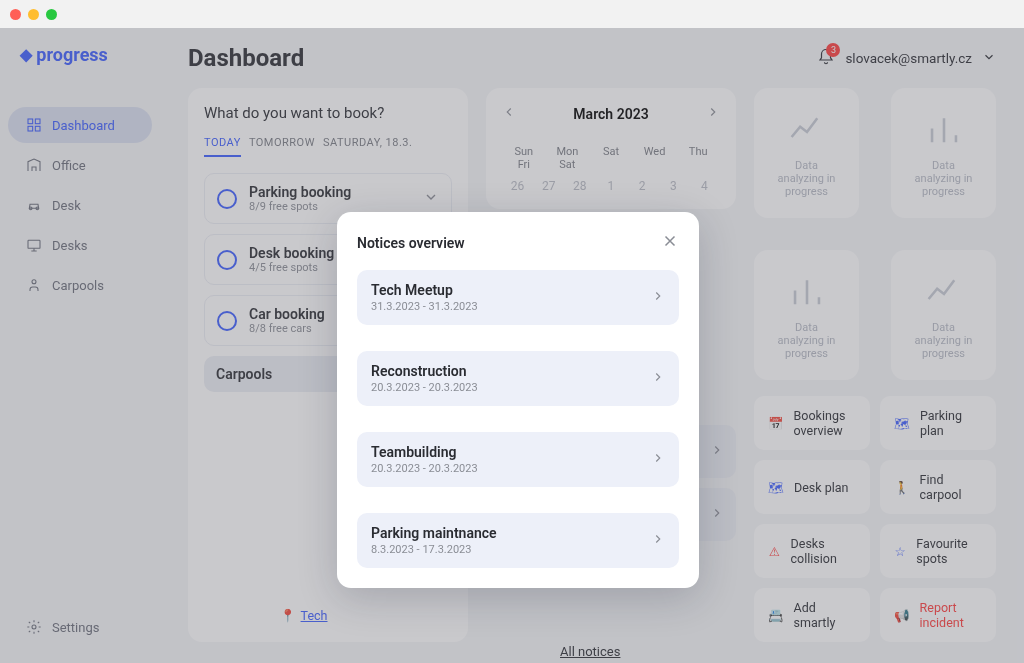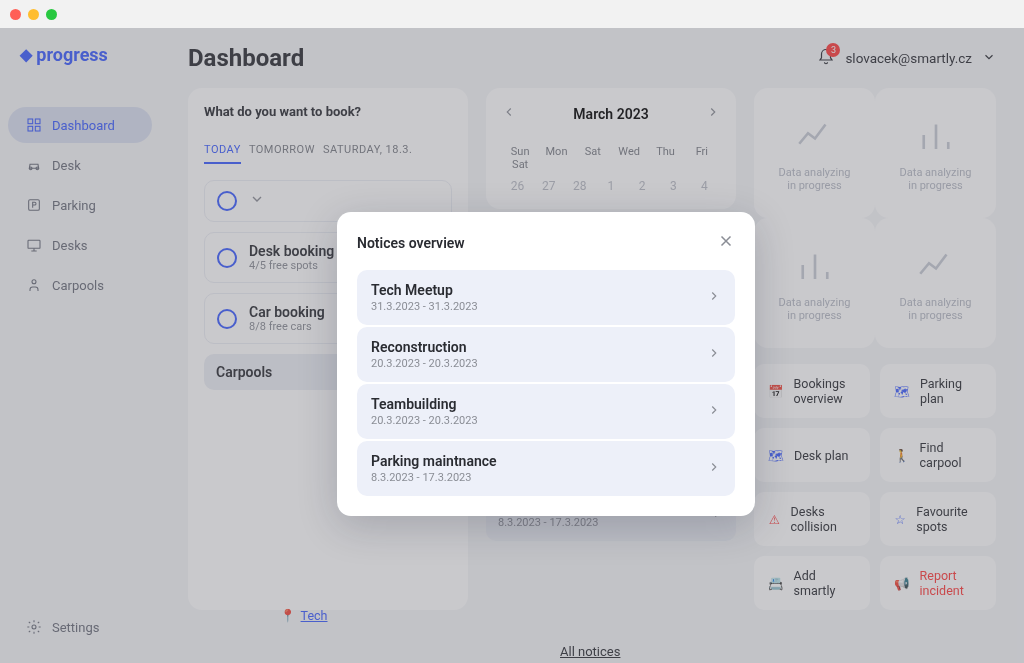--- a/index.html
+++ b/index.html
@@ -18,50 +18,50 @@
 .nav-icon svg{width:16px;height:16px;stroke:currentColor;fill:none;stroke-width:1.6}
 .spacer{flex:1}
 .main{flex:1;padding:16px 28px;overflow:hidden;z-index:1}
 .topbar{display:flex;align-items:center;justify-content:space-between;margin-bottom:16px}
 h1{font-size:24px;font-weight:700;color:#2a2c32}
 .user{display:flex;align-items:center;gap:10px;font-size:13.5px;color:#2a2c32}
 .bell{position:relative}
 .badge{position:absolute;top:-5px;right:-5px;background:#ff3b3b;color:#fff;font-size:9px;width:14px;height:14px;border-radius:50%;display:flex;align-items:center;justify-content:center}
 .grid{display:grid;grid-template-columns:280px 250px 1fr;gap:18px}
 .card{background:#fff;border-radius:14px;padding:16px}
-.card h2{font-size:13px;font-weight:700;margin-bottom:24px;color:#2a2c32}
+.card h2{font-size:15px;font-weight:400;margin-bottom:14px;color:#2a2c32}
 .tabs{display:flex;gap:8px;font-size:11px;font-weight:400;color:#7a7d85;margin-bottom:16px;letter-spacing:.5px}
 .tabs span{cursor:pointer;padding-bottom:6px}
 .tabs .on{color:#3b5cff;border-bottom:2px solid #3b5cff}
 .book-item{display:flex;align-items:center;gap:12px;padding:10px 12px;border:1px solid #eceef4;border-radius:10px;margin-bottom:10px;cursor:pointer}
 .ring{width:20px;height:20px;border:2px solid #3b5cff;border-radius:50%}
 .bi-txt{flex:1}
 .bi-txt .t{font-size:14px;font-weight:600;color:#2a2c32}
 .bi-txt .s{font-size:11px;color:#8a8d95}
 .carpools-item{background:#eceef4;border:none}
 .cal-head{display:flex;align-items:center;justify-content:space-between;margin-bottom:22px}
 .cal-head .m{font-size:14px;font-weight:600}
-.dow{display:grid;grid-template-columns:repeat(6,1fr);text-align:center;font-size:11px;color:#7a7d85;margin-bottom:8px}
+.dow{display:grid;grid-template-columns:repeat(5,1fr);text-align:center;font-size:11px;color:#7a7d85;margin-bottom:8px}
 .days{display:grid;grid-template-columns:repeat(7,1fr);text-align:center;font-size:12px;color:#b9bcc5}
-.rcards{display:grid;grid-template-columns:1fr 1fr;gap:0}
+.rcards{display:grid;grid-template-columns:1fr 1fr;gap:32px}
 .stat-card{background:#fff;border-radius:14px;padding:20px;text-align:center;color:#b5b9c4;font-size:11px;height:130px;display:flex;flex-direction:column;align-items:center;justify-content:center;gap:10px}
 .stat-card svg{width:42px;height:42px;stroke:#c7cbd5;fill:none;stroke-width:1.5}
 .qa{display:grid;grid-template-columns:1fr 1fr;gap:10px;margin-top:16px}
 .qa-item{background:#fff;border-radius:10px;padding:12px 14px;display:flex;align-items:center;gap:10px;font-size:12.5px;color:#2a2c32;cursor:pointer}
 .qa-item .ic{width:16px;height:16px;display:flex;align-items:center;justify-content:center}
 .qa-item.coll .ic{color:#ff3b3b}
 .qa-item.rep{color:#ff3b3b}
 .loc{position:absolute;bottom:40px;left:280px;font-size:12.5px;color:#3b5cff;display:flex;align-items:center;gap:5px}
 .loc u{text-decoration:underline}
 .allnotices{position:absolute;bottom:4px;left:560px;font-size:13px;text-decoration:underline;color:#2a2c32}
-.modal{position:absolute;z-index:10;left:337px;top:184px;width:418px;background:#fff;border-radius:14px;padding:20px;box-shadow:0 10px 40px rgba(20,25,50,0.2)}
+.modal{position:absolute;z-index:10;left:337px;top:184px;width:362px;background:#fff;border-radius:14px;padding:20px;box-shadow:0 10px 40px rgba(20,25,50,0.2)}
 .modal-head{display:flex;justify-content:space-between;align-items:center;margin-bottom:16px}
 .modal-head .t{font-size:14px;font-weight:600;color:#2a2c32}
 .close{cursor:pointer;color:#8a8d95}
-.n-item{background:#edf0f9;border-radius:10px;padding:12px 14px;margin-bottom:2px;display:flex;align-items:center;justify-content:space-between;cursor:pointer}
+.n-item{background:#edf0f9;border-radius:10px;padding:12px 14px;margin-bottom:26px;display:flex;align-items:center;justify-content:space-between;cursor:pointer}
 .n-item .nt{font-size:14px;font-weight:600;color:#2a2c32}
 .n-item .nd{font-size:11px;color:#8a8d95;margin-top:2px}
 .chev{color:#8a8d95}
 .bg-notice{background:#eceef4;border-radius:10px;padding:12px;margin-bottom:10px;display:flex;justify-content:space-between;align-items:center}
 .bg-notice .t{font-size:14px;font-weight:600;color:#2a2c32}
 .bg-notice .d{font-size:11px;color:#8a8d95}
 </style>
 </head>
 <body>
 
@@ -86,35 +86,35 @@
             <rect x="14" y="3" width="7" height="7"></rect>
             <rect x="3" y="14" width="7" height="7"></rect>
             <rect x="14" y="14" width="7" height="7"></rect>
           </svg>
         </span>
       <span>Dashboard</span>
     </div>
     <div class="nav-item">
       <span class="nav-icon">
           <svg viewBox="0 0 24 24">
+            <path d="M3 21V7l9-4 9 4v14"></path>
+            <path d="M9 21v-6h6v6"></path>
+          </svg>
+        </span>
+      <span>Office</span>
+    </div>
+    <div class="nav-item">
+      <span class="nav-icon">
+          <svg viewBox="0 0 24 24">
             <path d="M5 17h14l-1-6H6z"></path>
             <circle cx="7" cy="17" r="2"></circle>
             <circle cx="17" cy="17" r="2"></circle>
           </svg>
         </span>
       <span>Desk</span>
-    </div>
-    <div class="nav-item">
-      <span class="nav-icon">
-          <svg viewBox="0 0 24 24">
-            <rect x="4" y="4" width="16" height="16" rx="2"></rect>
-            <path d="M10 16V8h3a2 2 0 010 4h-3"></path>
-          </svg>
-        </span>
-      <span>Parking</span>
     </div>
     <div class="nav-item">
       <span class="nav-icon">
           <svg viewBox="0 0 24 24">
             <rect x="3" y="5" width="18" height="12" rx="1"></rect>
             <path d="M8 21h8M12 17v4"></path>
           </svg>
         </span>
       <span>Desks</span>
     </div>
@@ -161,20 +161,24 @@
 
       <div class="card">
         <h2>What do you want to book?</h2>
         <div class="tabs">
           <span class="on">TODAY</span>
           <span>TOMORROW</span>
           <span>SATURDAY, 18.3.</span>
         </div>
         <div class="book-item">
           <div class="ring"></div>
+          <div class="bi-txt">
+            <div class="t">Parking booking</div>
+            <div class="s">8/9 free spots</div>
+          </div>
           <span class="chev"><svg width="16" height="16" viewBox="0 0 24 24" fill="none" stroke="#8a8d95" stroke-width="2">
                 <path d="M6 9l6 6 6-6"></path>
               </svg></span>
         </div>
         <div class="book-item">
           <div class="ring"></div>
           <div class="bi-txt">
             <div class="t">Desk booking</div>
             <div class="s">4/5 free spots</div>
           </div>

